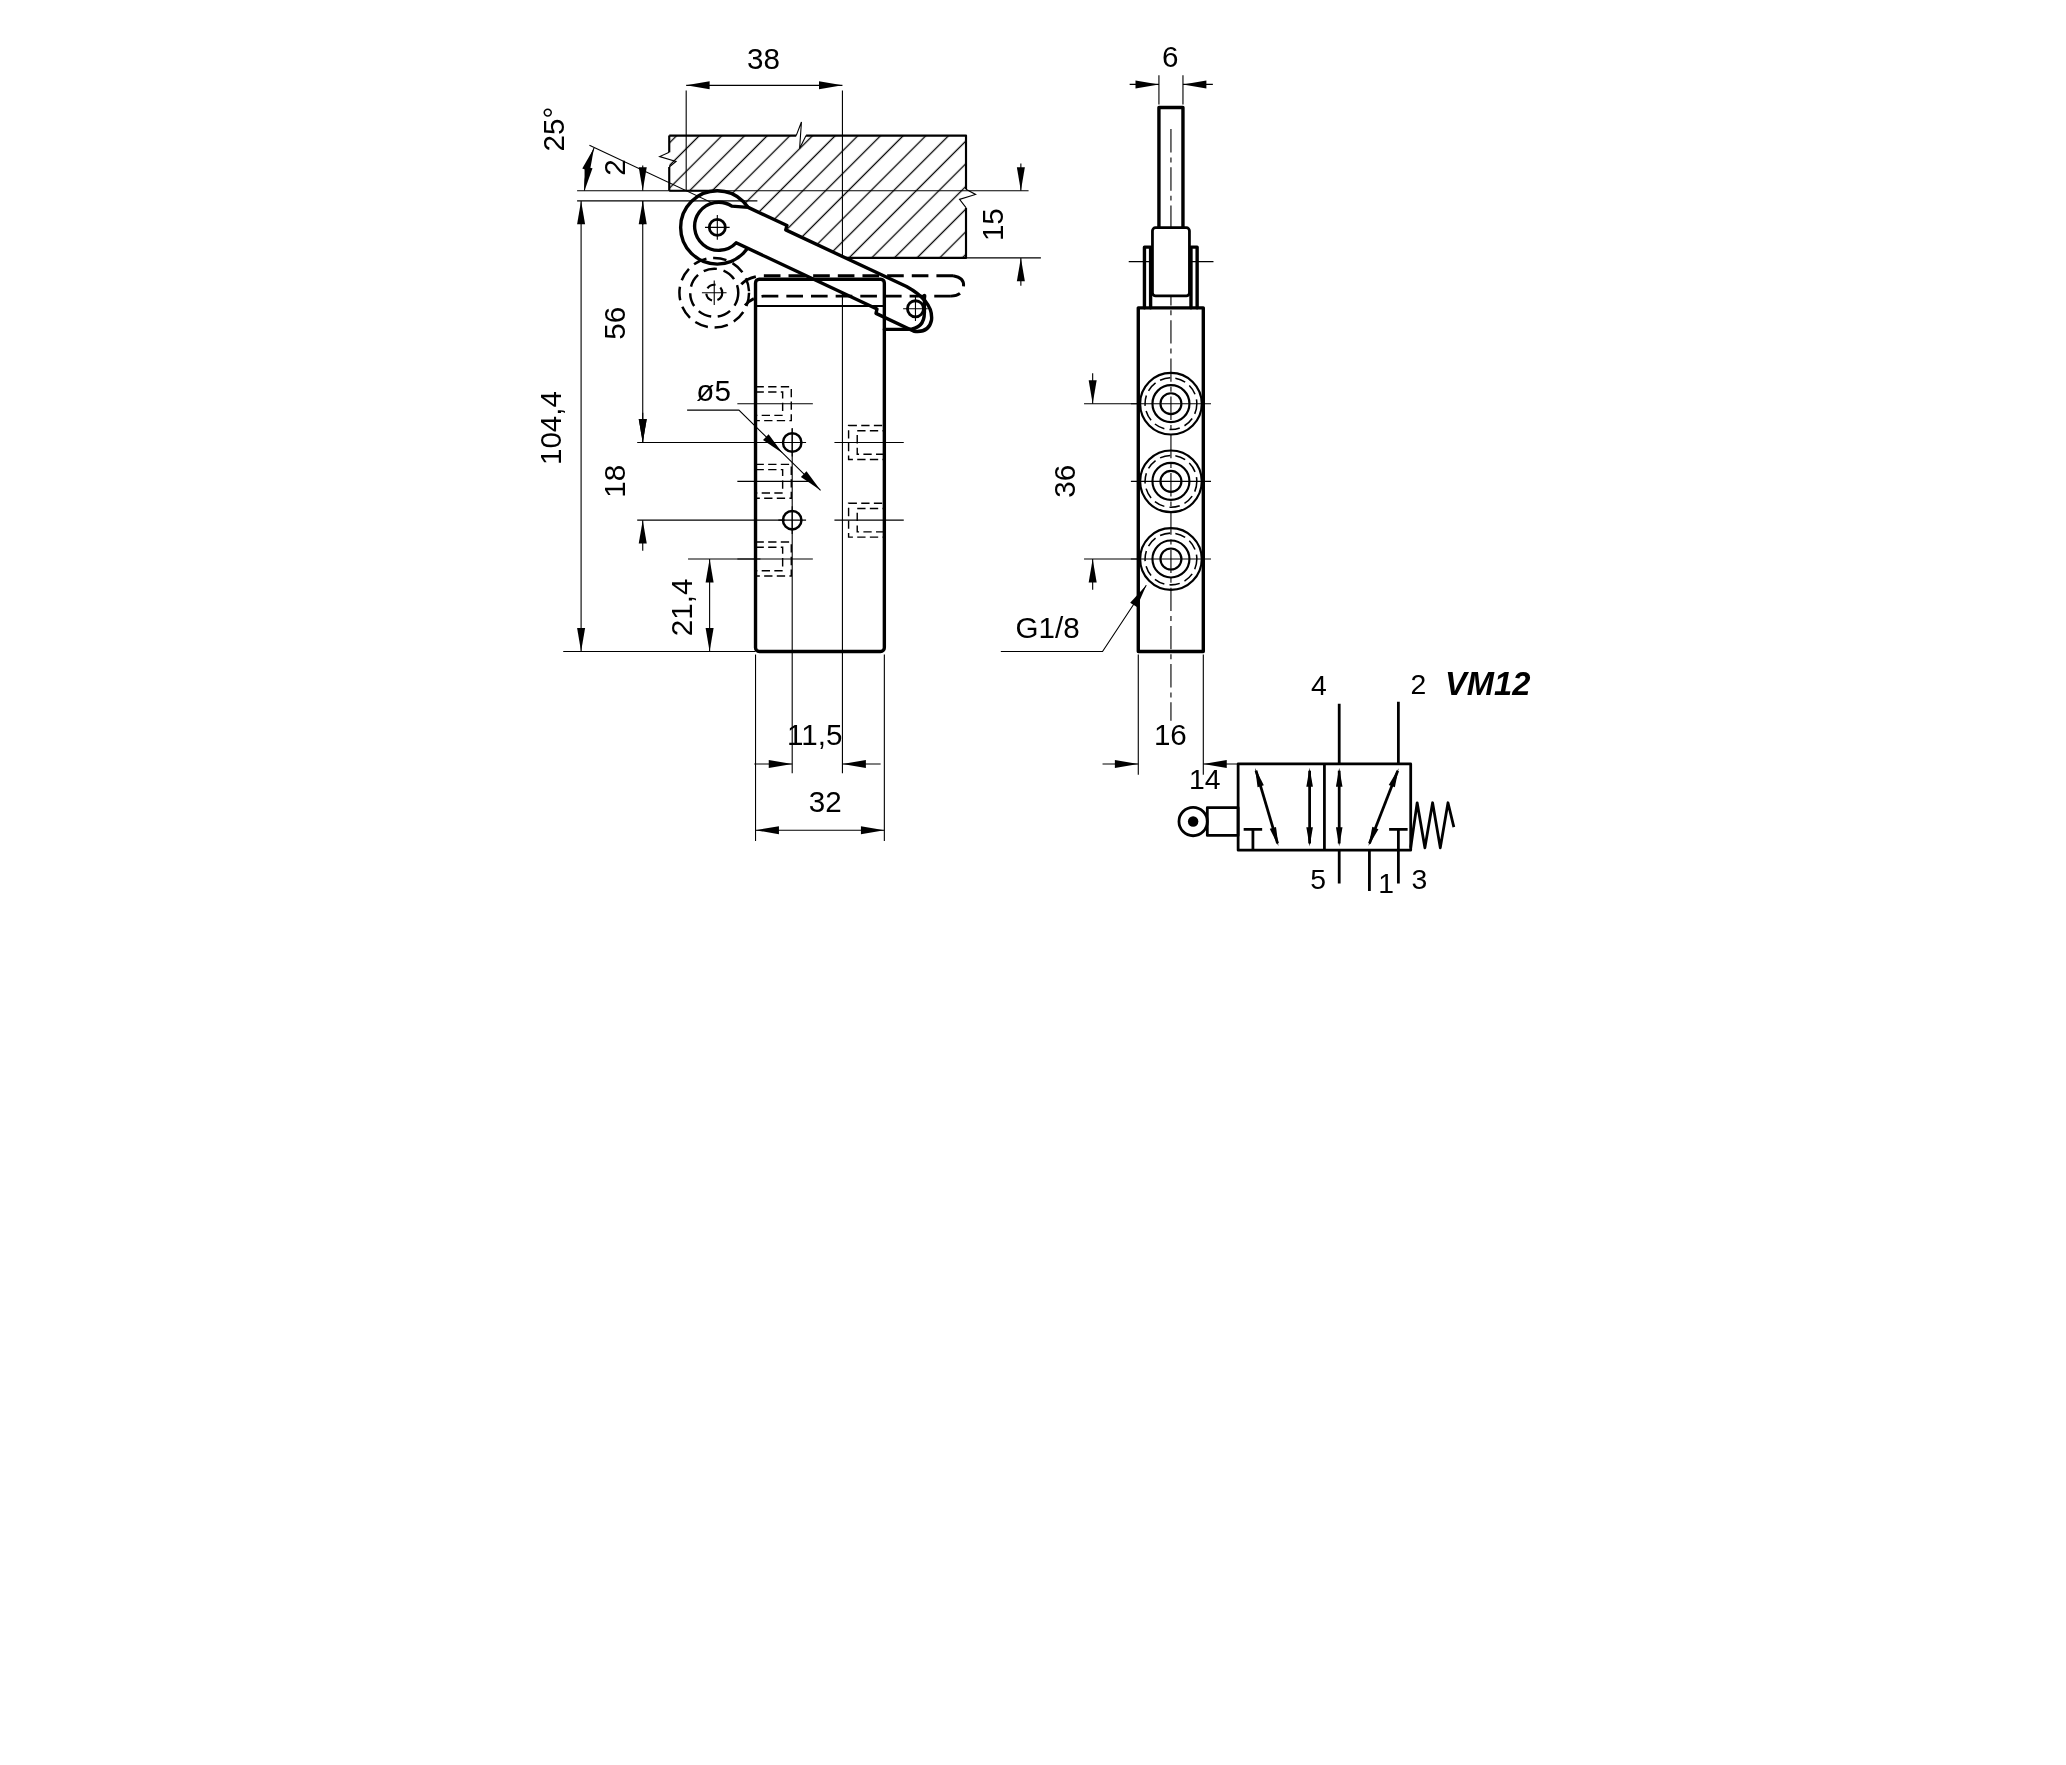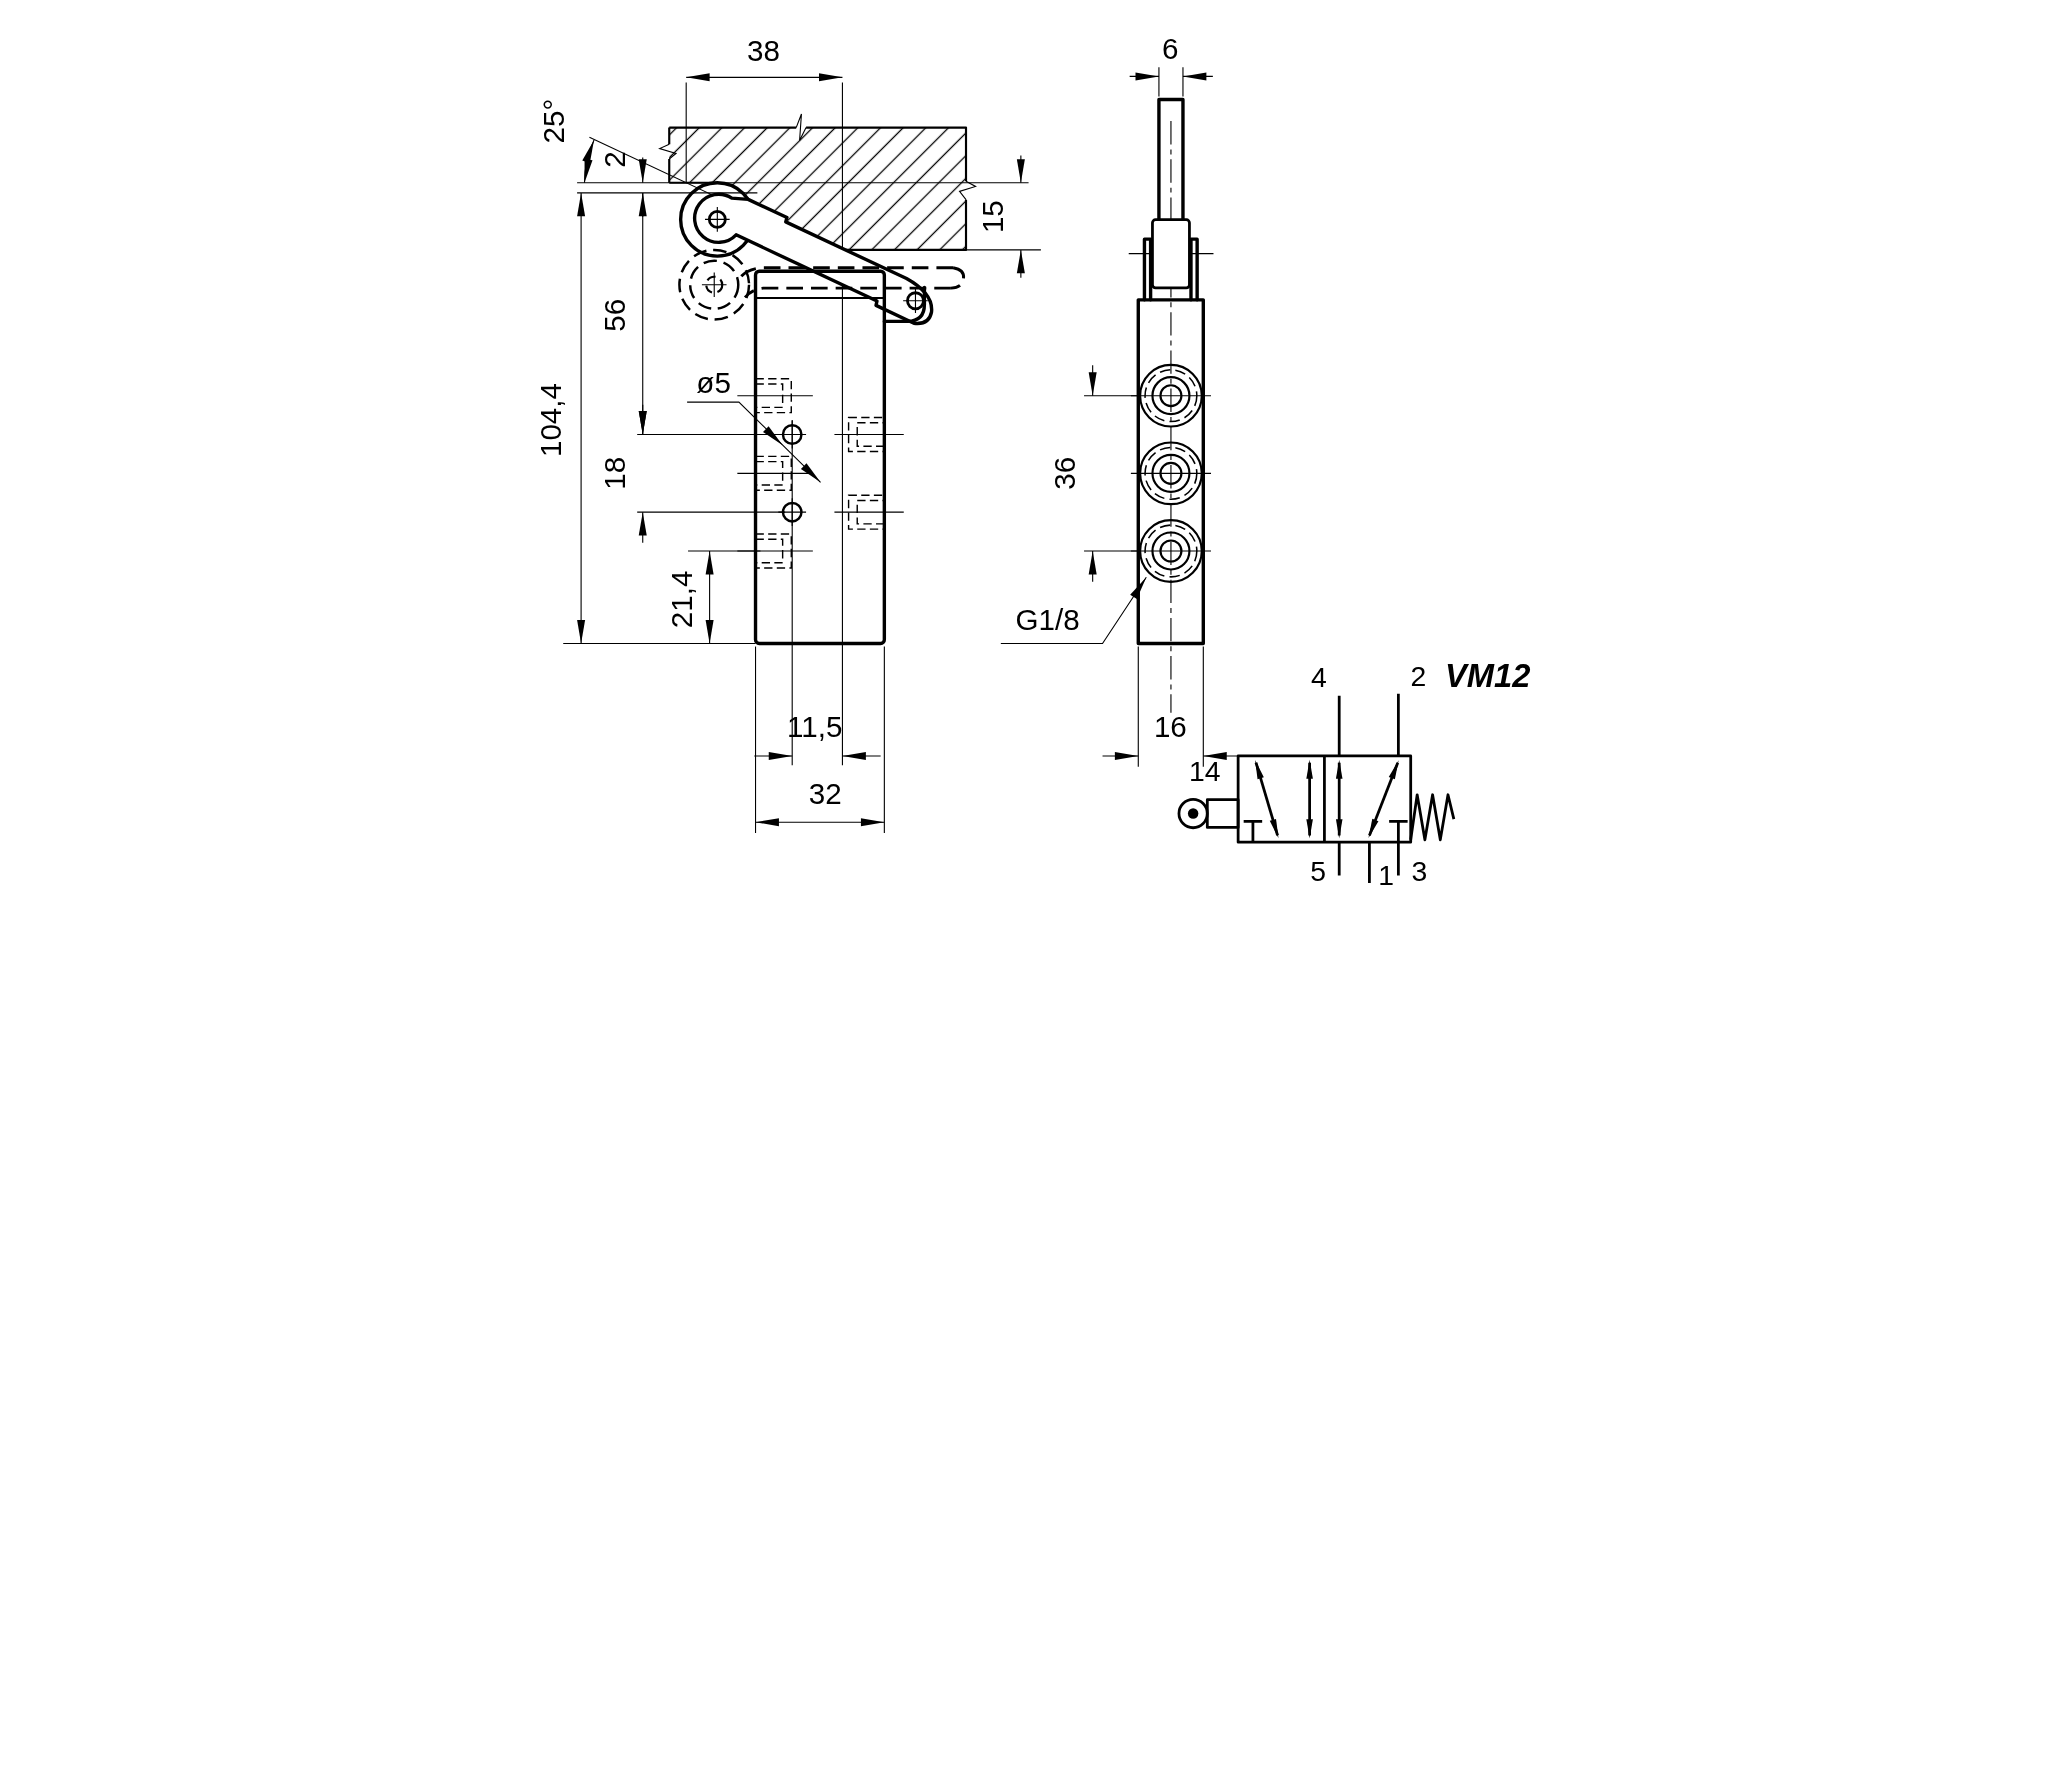--- a/index.html
+++ b/index.html
@@ -1,16 +1,16 @@
 <!DOCTYPE html>
 <html style="font-size:10px"><head>
 <meta charset="utf-8">
 <style>
   html,body{margin:0;padding:0;background:#fff;}
-  .page{width:100%;max-width:1033px;margin:4px auto;}
+  .page{width:100%;max-width:1033px;margin:12px auto;}
   svg{display:block;width:100%;height:auto;background:#fff;}
   .tk{fill:none;stroke:#000;stroke-width:11;stroke-linecap:round;stroke-linejoin:round;}
   .md{fill:none;stroke:#000;stroke-width:7;stroke-linejoin:round;}
   .tn{fill:none;stroke:#000;stroke-width:3.6;}
   .wh{fill:#fff;stroke:#000;stroke-width:11;stroke-linejoin:round;}
   .dl{fill:none;stroke:#000;stroke-width:9.5;stroke-dasharray:54 26;stroke-linecap:butt;}
   .dm{fill:none;stroke:#000;stroke-width:8;stroke-dasharray:44 22;}
   .pd{fill:none;stroke:#000;stroke-width:4.6;stroke-dasharray:27 14;}
   .th{fill:none;stroke:#000;stroke-width:5;stroke-dasharray:34 17;}
   .cl{fill:none;stroke:#000;stroke-width:3.6;stroke-dasharray:76 16 16 16;}

